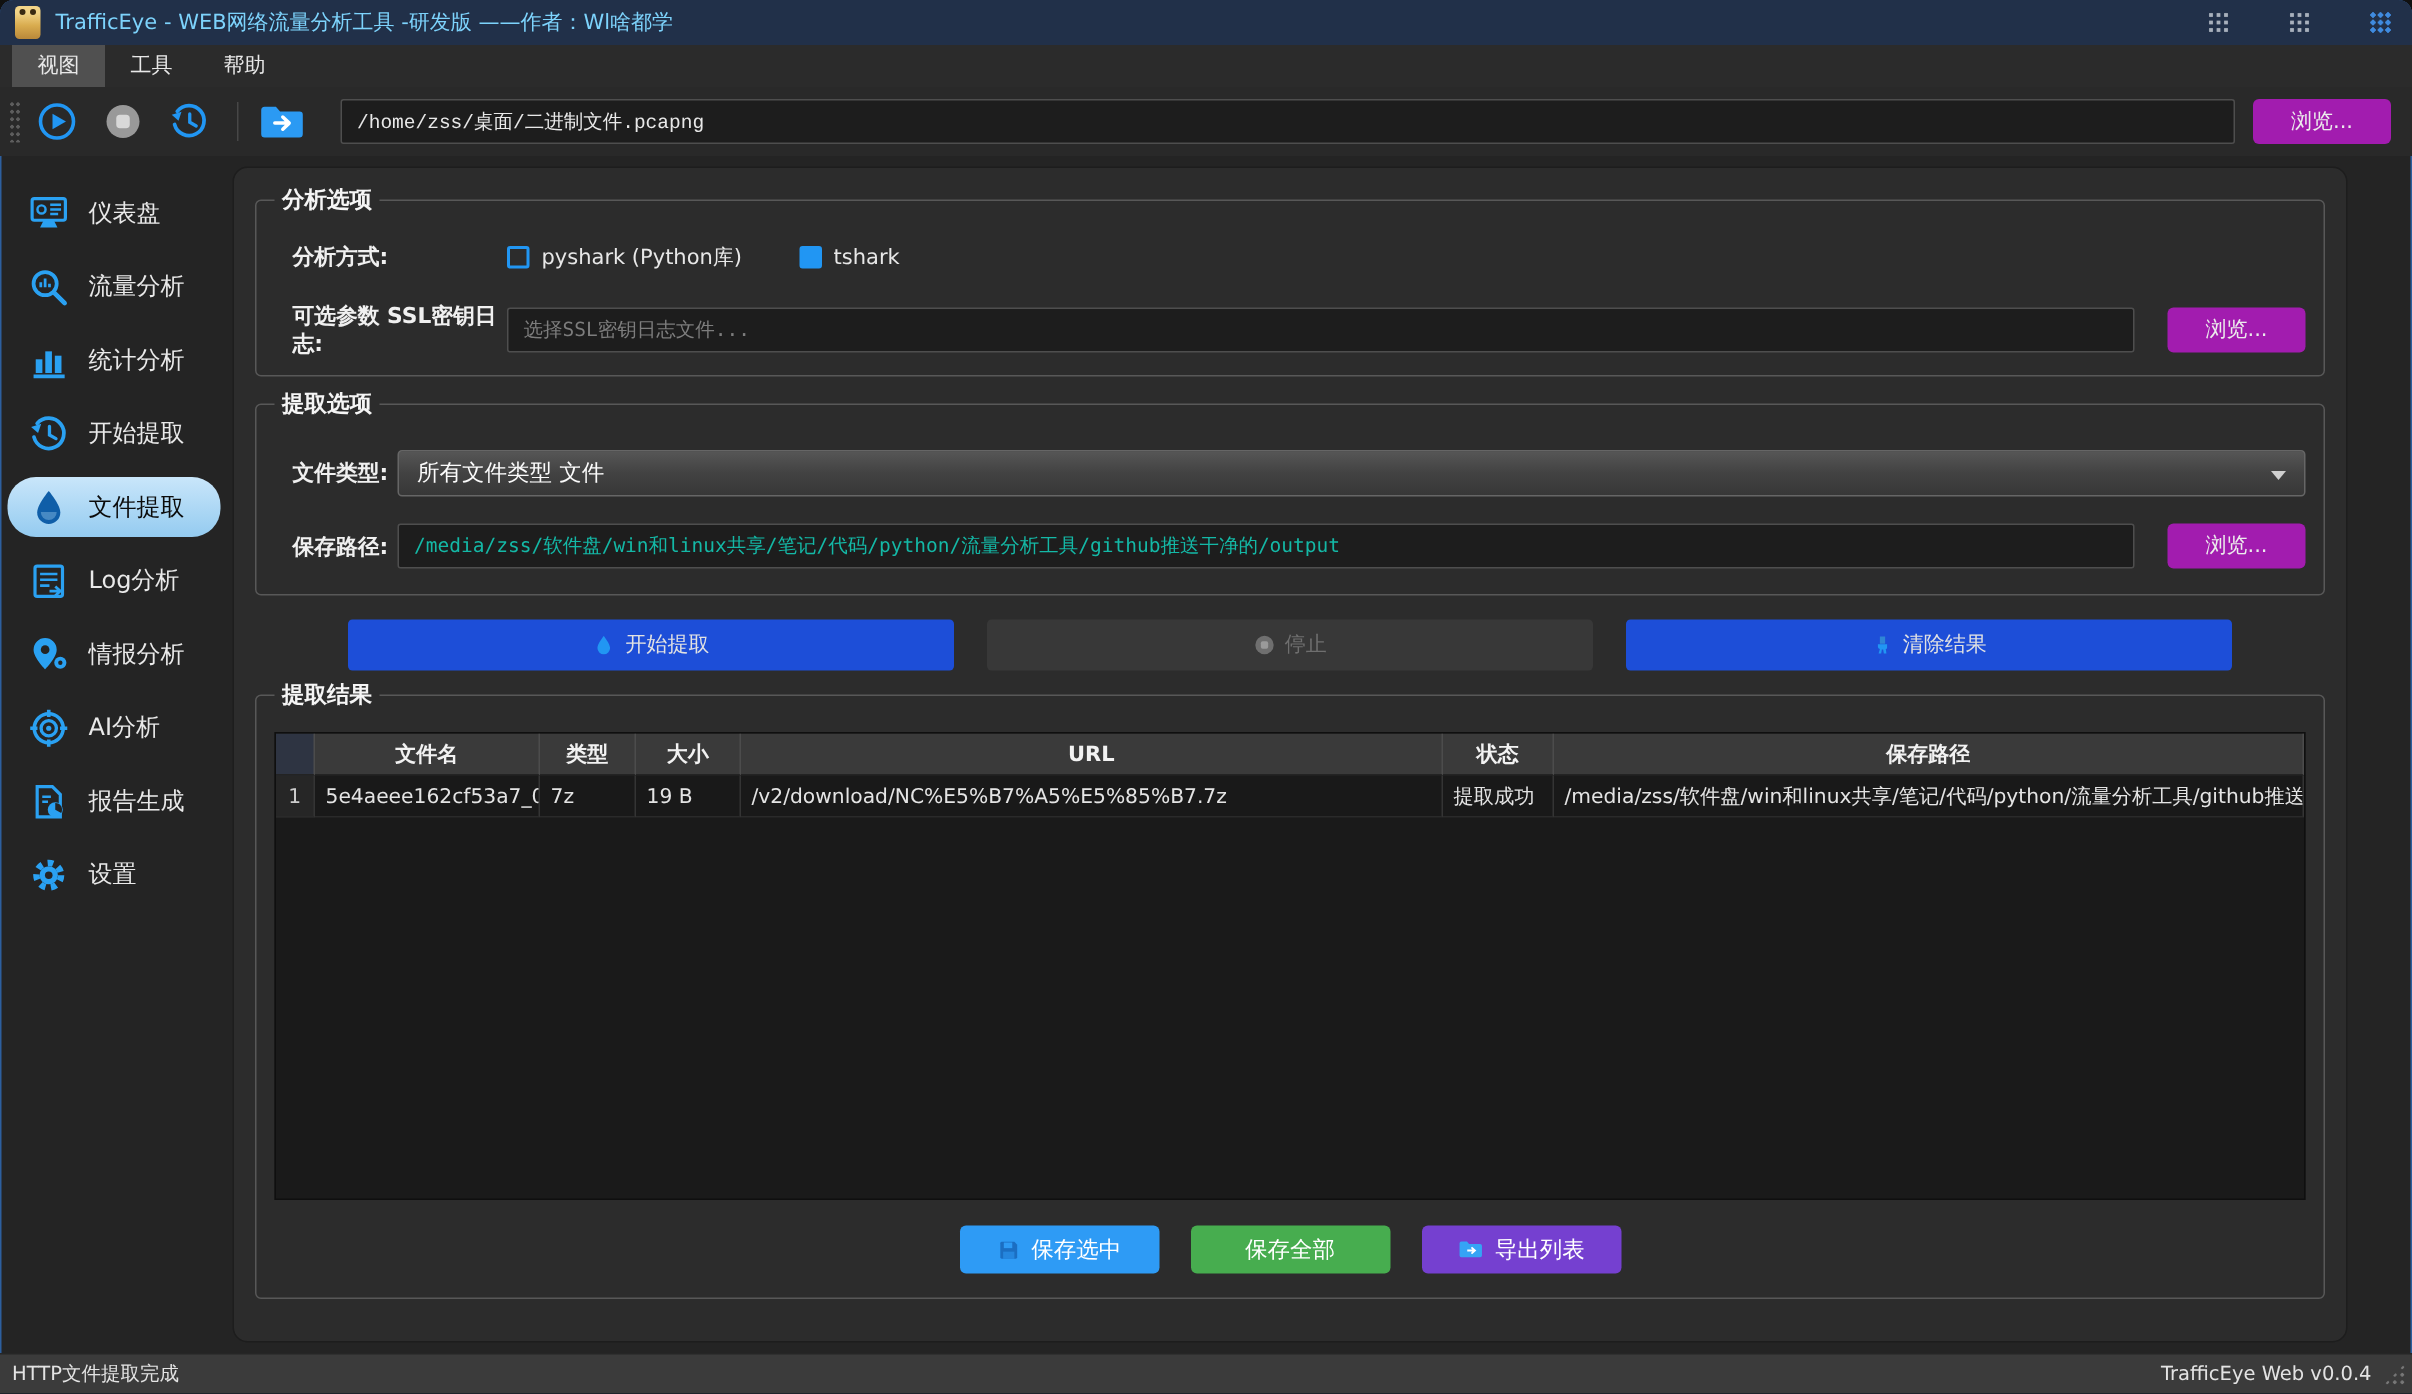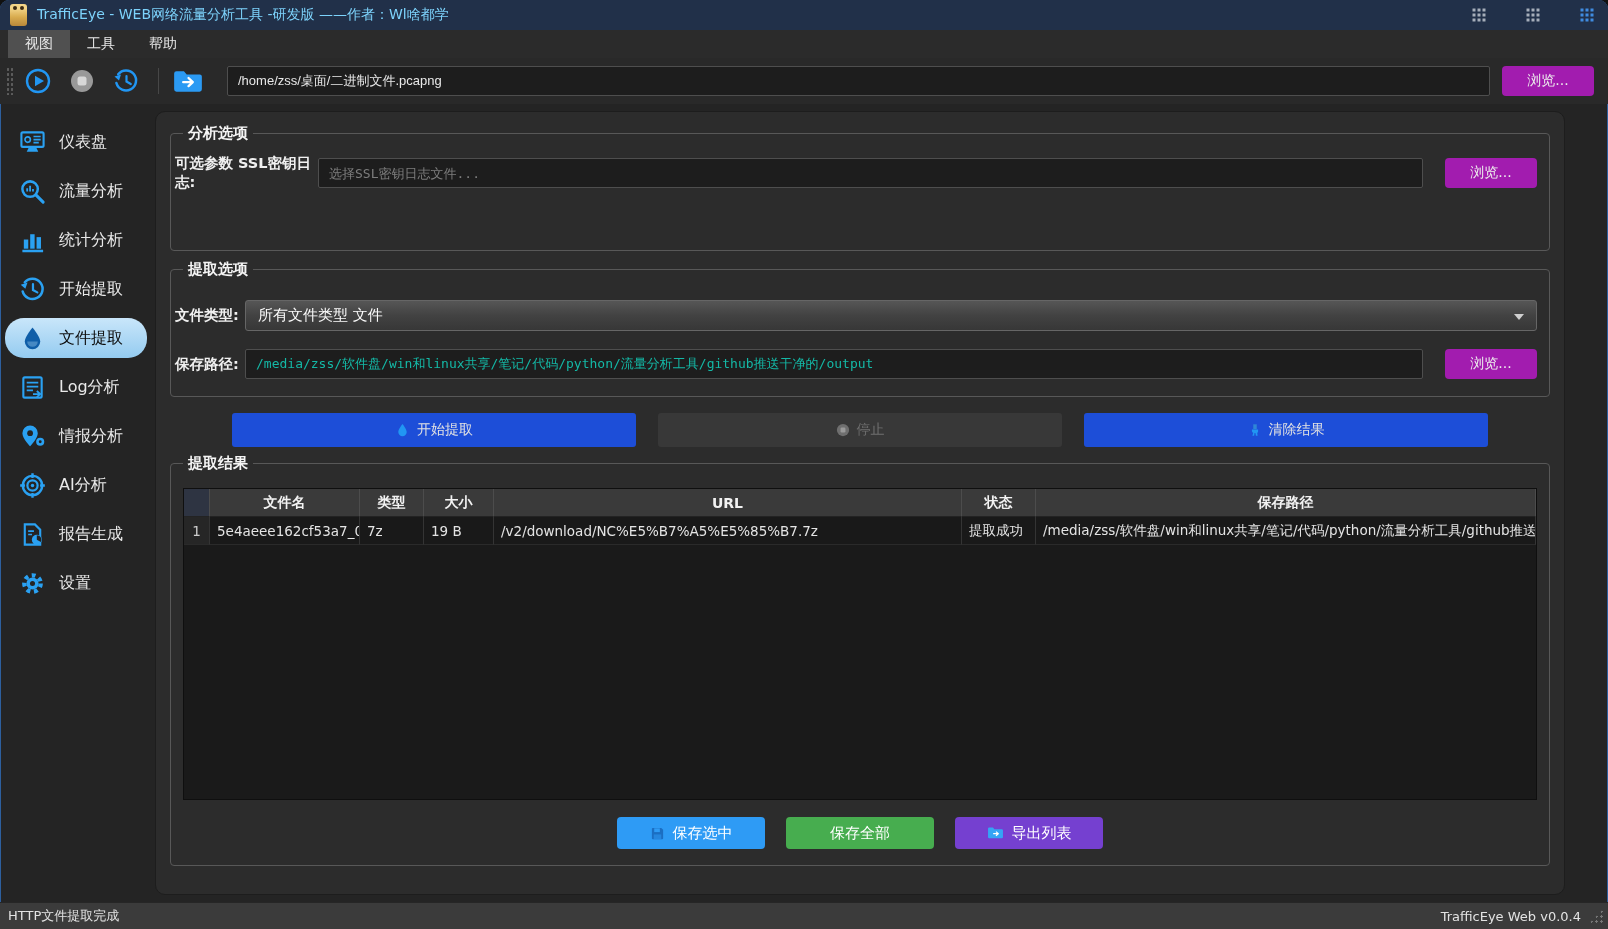--- a/index.html
+++ b/index.html
@@ -33,21 +33,21 @@
 
   
   .toolbar { height:46px; flex:0 0 46px; background:#292929; display:flex; align-items:center; padding:0 14px 0 6px; }
   .grip { width:8px; height:28px; margin-right:10px;
     background-image: radial-gradient(circle,#5d5d5d 1.1px, transparent 1.3px);
     background-size:4px 5px; }
   .tb-icon { width:28px; height:28px; display:flex; align-items:center; justify-content:center; margin-right:16px; }
   .tb-sep { width:1px; height:26px; background:#474747; margin:0 12px 0 2px; }
   .tb-folder { width:34px; height:30px; display:flex; align-items:center; justify-content:center; margin-right:22px; }
   .path-input { flex:1; height:30px; background:#1d1d1d; border:1px solid #4e4e4e; border-radius:2px;
-    color:#e8e8e8; font-family:Liberation Sans, sans-serif; font-size:13px; padding:0 10px; }
+    color:#e8e8e8; font-family:Liberation Mono, monospace; font-size:13px; padding:0 10px; }
   .btn-browse { width:92px; height:30px; margin-left:12px; background:#a21caf; border:none; border-radius:4px;
     color:#ececec; font-size:14px; font-family:inherit; }
 
   
   .body { flex:1; display:flex; min-height:0; position:relative; }
 
   .sidebar { flex:0 0 152px; padding-top:18px; }
   .side-item { height:40px; margin:0 5px 9px 5px; display:flex; align-items:center; padding-left:14px; gap:13px;
     border-radius:19px; color:#2aa1f2; }
   .side-item .lbl { color:#e9e9e9; font-size:16px; }
@@ -56,21 +56,21 @@
   .side-icon { width:27px; height:27px; display:flex; align-items:center; justify-content:center; }
   .side-icon svg { width:27px; height:27px; }
   .hole { fill:#242424; }
   .side-item.active .hole { fill:#aed9f5; }
 
   
   .main { flex:1; position:relative; }
   .panel { position:absolute; left:3px; top:7px; right:43px; bottom:7px; background:#2c2c2c;
     border:1px solid #1d1d1d; border-radius:10px; padding:21px 14px 0 14px; }
 
-  .gb { border:1px solid #585858; border-radius:4px; position:relative; padding:20px 12px 14px 4px; }
+  .gb { border:1px solid #585858; border-radius:4px; position:relative; padding:20px 12px 14px 24px; }
   .gb-title { position:absolute; top:-10px; left:12px; background:#2c2c2c; padding:0 5px;
     font-size:15px; font-weight:bold; color:#f5f5f5; }
 
   .form-row { display:flex; align-items:center; }
   .form-label { flex:0 0 143px; font-size:14.5px; font-weight:bold; color:#f0f0f0; }
   .form-label.narrow { flex:0 0 70px; }
 
   .checkbox-group { display:flex; align-items:center; gap:38px; }
   .checkbox { display:flex; align-items:center; gap:8px; font-size:14px; color:#e8e8e8; }
   .box { width:15px; height:15px; border:2px solid #2196f3; border-radius:2px; background:transparent; }
@@ -97,21 +97,21 @@
   .th { background:#3a3a3a; border-right:1px solid #4c4c4c; border-bottom:1px solid #232323;
     height:28px; display:flex; align-items:center; justify-content:center;
     font-size:14px; font-weight:bold; color:#f2f2f2; }
   .th.corner { background:#2e3442; }
   .td { background:#191919; border-right:1px solid #343434; border-bottom:1px solid #2a2a2a;
     height:28px; display:flex; align-items:center; padding:0 7px; font-size:13.5px; color:#e4e4e4;
     white-space:nowrap; overflow:hidden; }
   .td.num { background:#262626; justify-content:center; color:#cccccc; padding:0; }
 
   .save-row { display:flex; justify-content:center; gap:21px; margin-top:17px; }
-  .save-btn { width:148px; height:32px; border:none; border-radius:4px; color:#ffffff; font-size:15px;
+  .save-btn { width:133px; height:32px; border:none; border-radius:4px; color:#ffffff; font-size:15px;
     font-family:inherit; display:flex; align-items:center; justify-content:center; gap:8px; }
 
   
   .statusbar { height:27px; flex:0 0 27px; background:#3b3b3b; border-top:1px solid #262626;
     display:flex; align-items:center; justify-content:space-between; padding:0 4px 0 8px; font-size:13px; color:#e3e3e3; }
   .status-right { display:flex; align-items:center; gap:8px; }
   .resize-grip { width:15px; height:15px;
     background-image:radial-gradient(circle,#777 1.1px,transparent 1.3px); background-size:5px 5px;
     clip-path:polygon(100% 0,100% 100%,0 100%); }
 </style>
@@ -292,20 +292,33 @@
       </div>
 
     </div>
 
     <div class="main">
       <div class="panel">
 
         <div class="gb" style="height:118px;">
           <div class="gb-title">分析选项</div>
 
+          <div class="form-row" style="margin-top:8px; margin-bottom:20px;">
+            <div class="form-label">分析方式:</div>
+            <div class="checkbox-group">
+              <div class="checkbox">
+                <span class="box"></span>
+                <span>pyshark (Python库)</span>
+              </div>
+              <div class="checkbox">
+                <span class="box checked"></span>
+                <span>tshark</span>
+              </div>
+            </div>
+          </div>
 
           <div class="form-row">
             <div class="form-label">可选参数 SSL密钥日志:</div>
             <input class="text-input" type="text" placeholder="选择SSL密钥日志文件..." style="">
             <button class="btn-browse" style="margin-left:22px;">浏览...</button>
           </div>
         </div>
 
         <div class="gb" style="margin-top:18px; height:128px;">
           <div class="gb-title">提取选项</div>

